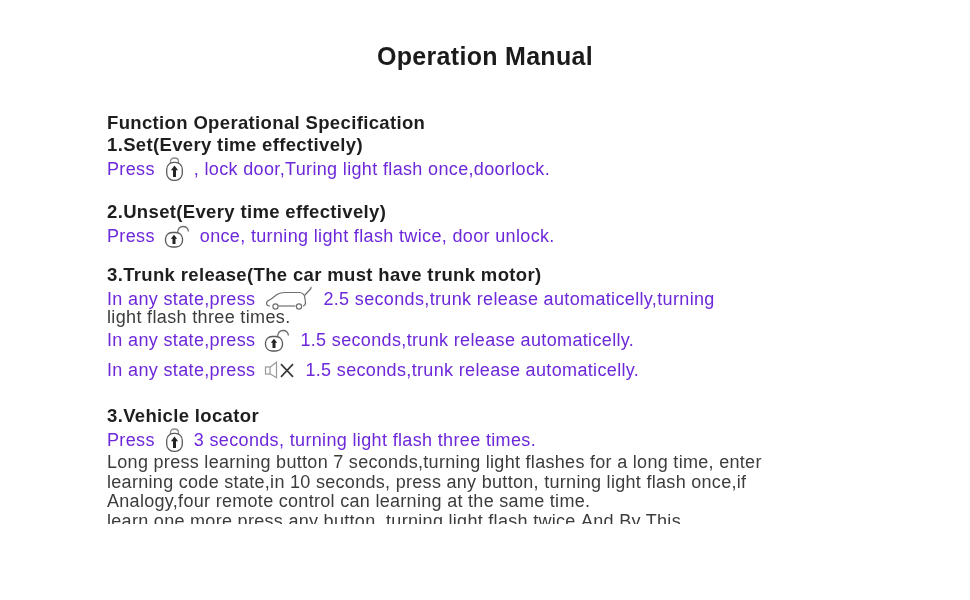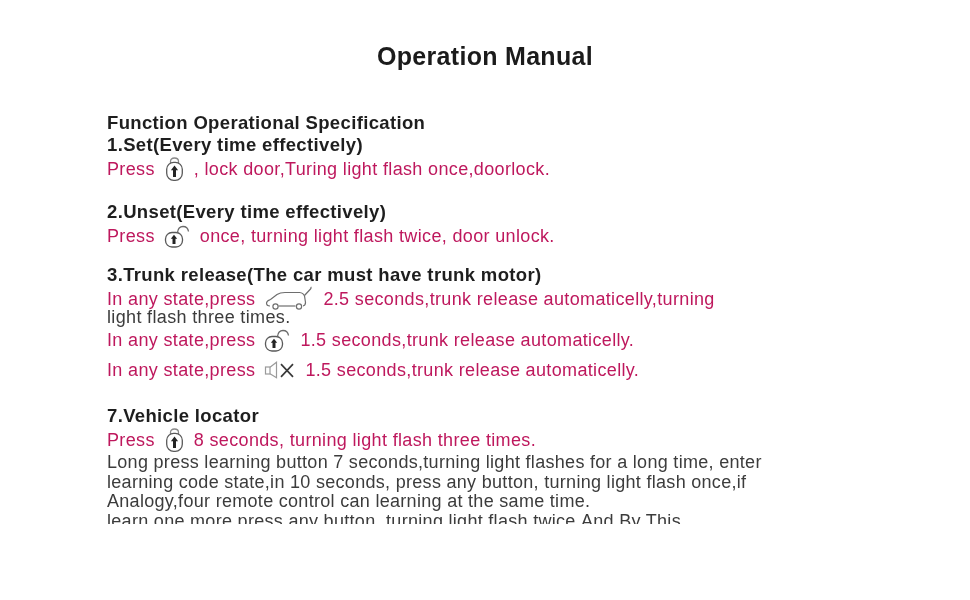--- a/index.html
+++ b/index.html
@@ -36,21 +36,21 @@
     color: #1e1e1e;
     letter-spacing: 0.35px;
   }
   .icon-line {
     display: flex;
     align-items: center;
     column-gap: 9px;
     height: 26px;
     font-size: 18px;
     letter-spacing: 0.35px;
-    color: #be185d;
+    color: #6d28d9;
     white-space: nowrap;
   }
   .icon-line .icon { display: inline-flex; align-items: center; }
   .wrap-line { font-size: 18px; line-height: 19px; letter-spacing: 0.35px; margin-top: -4px; }
   .mt-s2 { margin-top: 19px; }
   .mt-s3 { margin-top: 15px; }
   .mt-line2 { margin-top: 0px; }
   .mt-line3 { margin-top: 4px; }
   .mt-s4 { margin-top: 22px; }
   .mt-s5 { margin-top: 10px; }
@@ -126,31 +126,31 @@
       <span class="icon">
         <svg width="32" height="22" viewBox="0 0 32 22">
           <rect x="1.5" y="8" width="4.5" height="7" fill="none" stroke="#9a9a9a" stroke-width="1.2"></rect>
           <path d="M6 8.3 L12.5 3.3 V18.7 L6 14.7" fill="none" stroke="#9a9a9a" stroke-width="1.2"></path>
           <path d="M17 5.2 L29 17.8 M29 5.2 L17 17.8" stroke="#3a3a3a" stroke-width="1.7" fill="none"></path>
         </svg>
       </span>
       <span>1.5 seconds,trunk release automaticelly.</span>
     </div>
 
-    <div class="h mt-s4">7.Vehicle locator</div>
+    <div class="h mt-s4">3.Vehicle locator</div>
     <div class="icon-line">
       <span>Press</span>
       <span class="icon">
         <svg width="21" height="26" viewBox="0 0 21 26">
           <path d="M6.5 7 V5.5 Q6.5 2 10.5 2 Q14.5 2 14.5 5.5 V7" fill="none" stroke="#8a8a8a" stroke-width="1.3"></path>
           <rect x="2.7" y="6.3" width="15.6" height="18" rx="7" fill="none" stroke="#5a5a5a" stroke-width="1.3"></rect>
           <path d="M10.5 9.5 L14.1 14.3 H12 V21 H9 V14.3 H6.9 Z" fill="#242424"></path>
         </svg>
       </span>
-      <span>8 seconds, turning light flash three times.</span>
+      <span>3 seconds, turning light flash three times.</span>
     </div>
 
     <div class="para">
       <div class="pline">Long press learning button 7 seconds,turning light flashes for a long time, enter</div>
       <div class="pline">learning code state,in 10 seconds, press any button, turning light flash once,if</div>
       <div class="pline">Analogy,four remote control can learning at the same time.</div>
       <div class="pline">learn one more,press any button, turning light flash twice,And By This</div>
     </div>
 
   </div>

